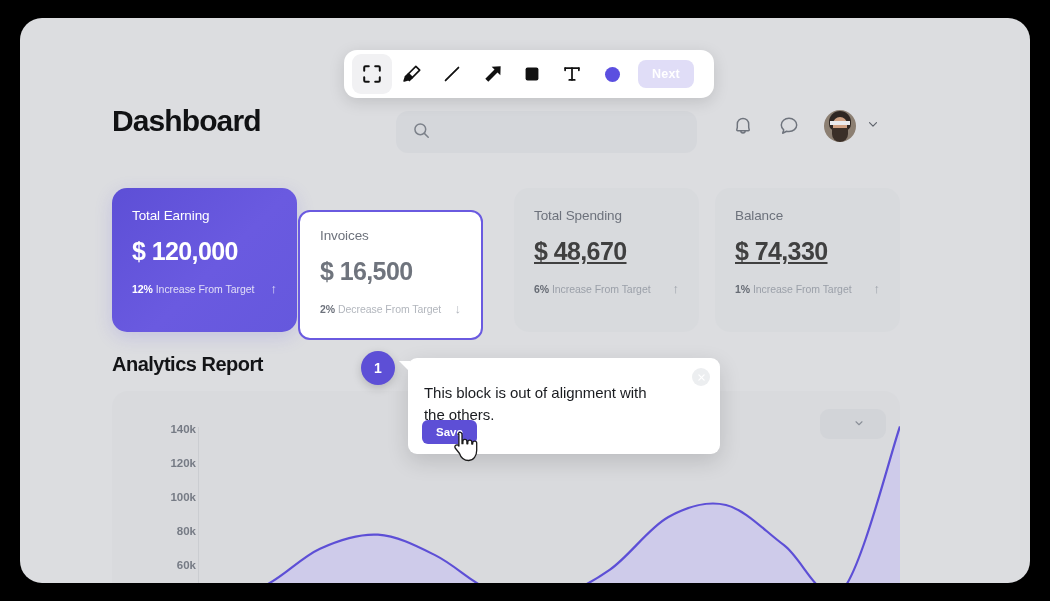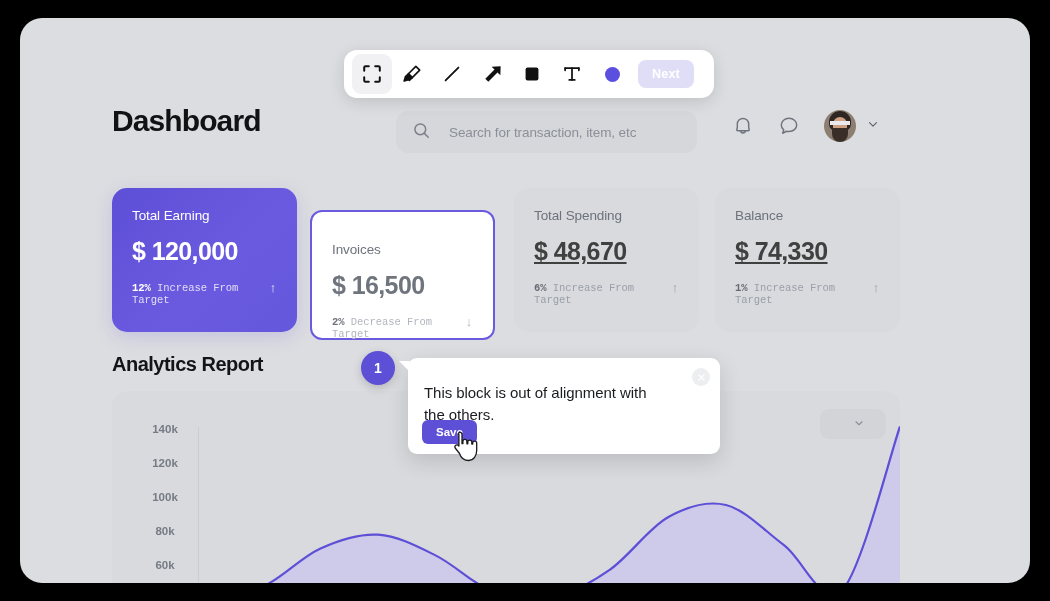--- a/index.html
+++ b/index.html
@@ -162,23 +162,22 @@
     margin-top: 14px;
     font-size: 25px;
     font-weight: 700;
     letter-spacing: -.6px;
   }
   .card.plain .card-value { color: #404040; text-decoration: underline; }
   .card.purple .card-value { color: #ffffff; }
   .card.selected .card-value { color: #6f747d; }
   .card-foot {
     margin-top: 16px;
-    display: flex; align-items: flex-start; justify-content: space-between;
+    display: flex; align-items: flex-end; justify-content: space-between;
     font-size: 10.5px;
-    font-family: Liberation Mono, monospace;
   }
   .card-foot .txt { letter-spacing: -.05px; }
   .card-foot b { font-weight: 700; }
   .card.plain .card-foot { color: #9ba0a9; }
   .card.plain .card-foot b { color: #666b74; }
   .card.purple .card-foot { color: #e0ddf7; }
   .card.purple .card-foot b { color: #ffffff; }
   .card.selected .card-foot { color: #b2b6bd; }
   .card.selected .card-foot b { color: #6d727c; }
   .arrow { font-size: 13px; line-height: 1; }
@@ -218,21 +217,20 @@
   }
   .axis {
     position: absolute;
     left: 22px; top: 32px;
     width: 62px;
     display: flex; flex-direction: column; gap: 22px;
     font-size: 11.5px;
     font-weight: 600;
     color: #767b85;
     text-align: right;
-    align-items: center;
   }
   .axis-line {
     position: absolute;
     left: 86px; top: 36px;
     width: 1px; height: 175px;
     background: #cbcdd1;
   }
   .plot { position: absolute; left: 92px; top: 18px; right: 0; bottom: 0; }
 
   
@@ -314,21 +312,20 @@
     <div class="app-header">
       <div class="page-title">Dashboard</div>
 
       <div class="searchbar">
         <span>
           <svg width="19" height="19" viewBox="0 0 24 24" fill="none" stroke="#7c818a" stroke-width="1.9">
             <circle cx="10.5" cy="10.5" r="6.8"></circle>
               <line x1="15.6" y1="15.6" x2="20.5" y2="20.5" stroke-linecap="round"></line>
           </svg>
         </span>
-        <span class="search-ph">Search for transaction, item, etc</span>
       </div>
 
       <div class="hdr-icons">
         <span class="hdr-ic">
           <svg width="22" height="24" viewBox="0 0 24 26" fill="none" stroke="#6f747d" stroke-width="1.6">
             <path d="M5.2 17.4c0-1 .6-1.4.6-3.6v-2.9a6.2 6.2 0 1 1 12.4 0v2.9c0 2.2.6 2.6.6 3.6 0 .5-.4.8-1 .8H6.2c-.6 0-1-.3-1-.8z" stroke-linejoin="round"></path>
             <path d="M9.6 18.2c0 1.4 1 2.4 2.4 2.4s2.4-1 2.4-2.4" stroke-linecap="round"></path>
           </svg>
         </span>
         <span class="hdr-ic">
@@ -357,21 +354,21 @@
       <div class="card purple" style="left:92px; top:20px;">
         <div class="card-label">Total Earning</div>
         <div class="card-value">$ 120,000</div>
         <div class="card-foot">
           <span class="txt"><b>12%</b>
             <span>Increase From Target</span></span>
           <span class="arrow">↑</span>
         </div>
       </div>
 
-      <div class="card selected" style="left:290px; top:42px; height:130px; padding-top:30px;">
+      <div class="card selected" style="left:278px; top:42px; height:130px; padding-top:16px;">
         <div class="card-label">Invoices</div>
         <div class="card-value">$ 16,500</div>
         <div class="card-foot">
           <span class="txt"><b>2%</b>
             <span>Decrease From Target</span></span>
           <span class="arrow">↓</span>
         </div>
       </div>
 
       <div class="card plain" style="left:494px; top:20px;">

